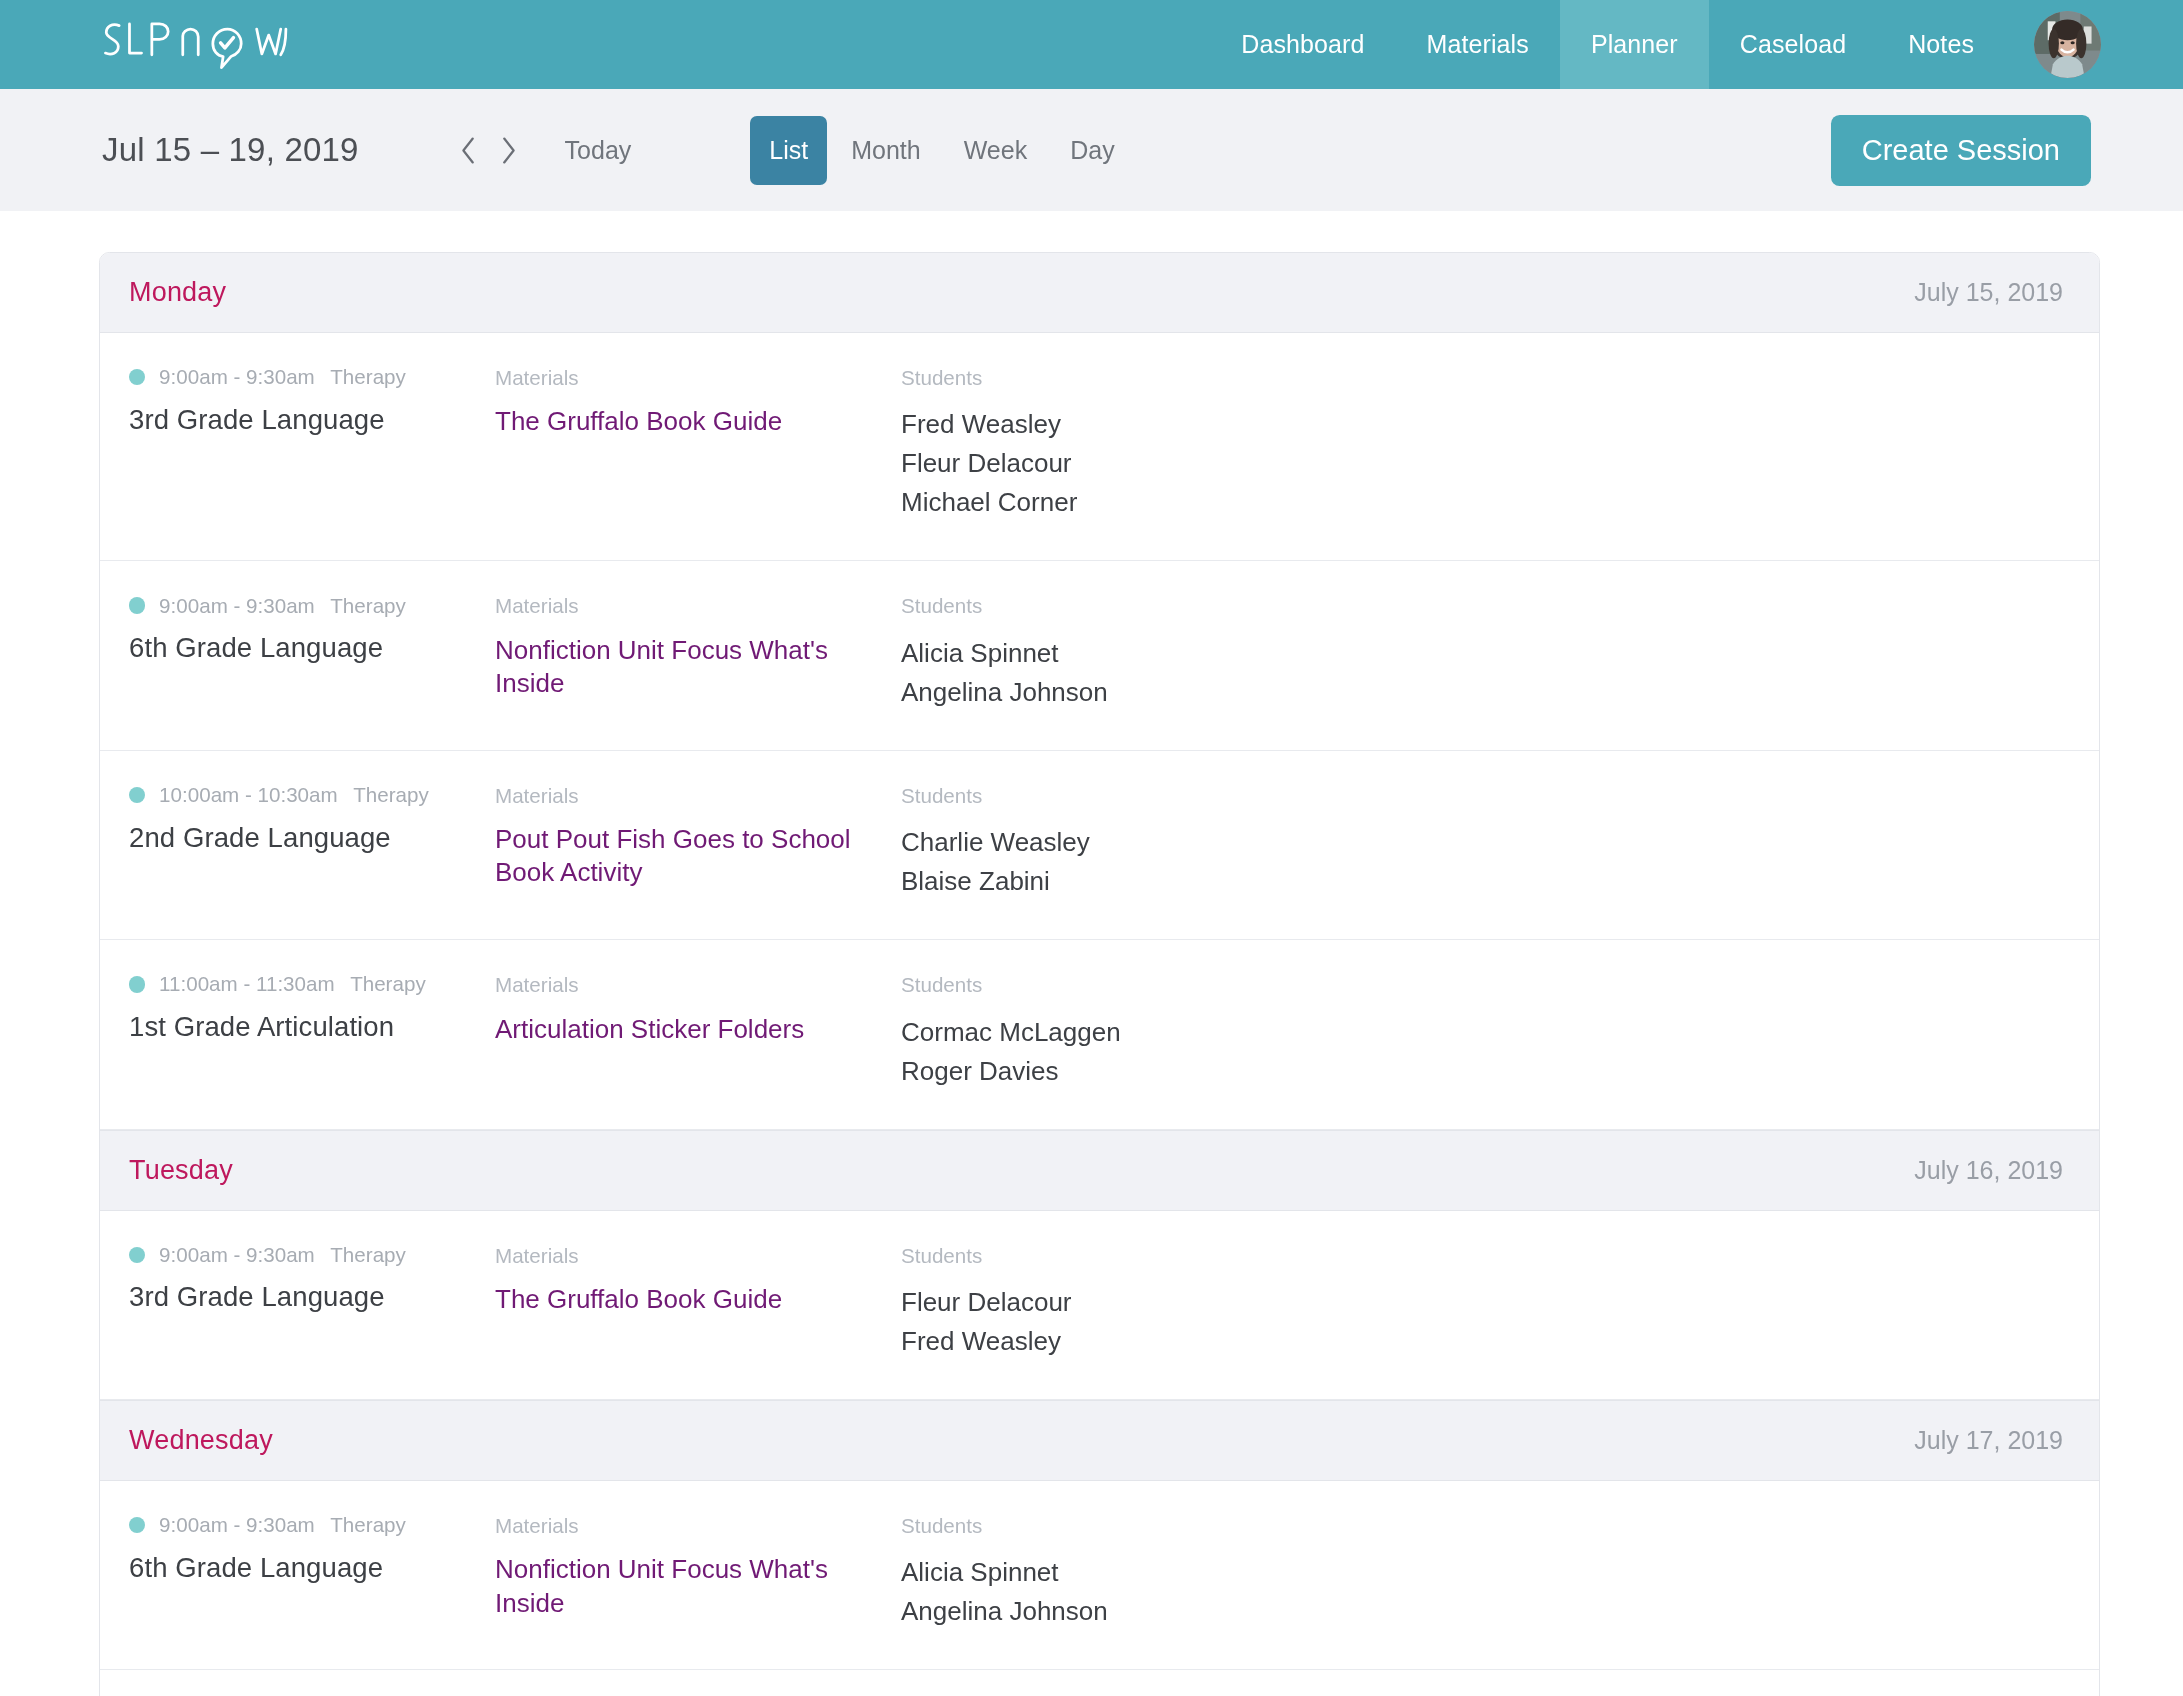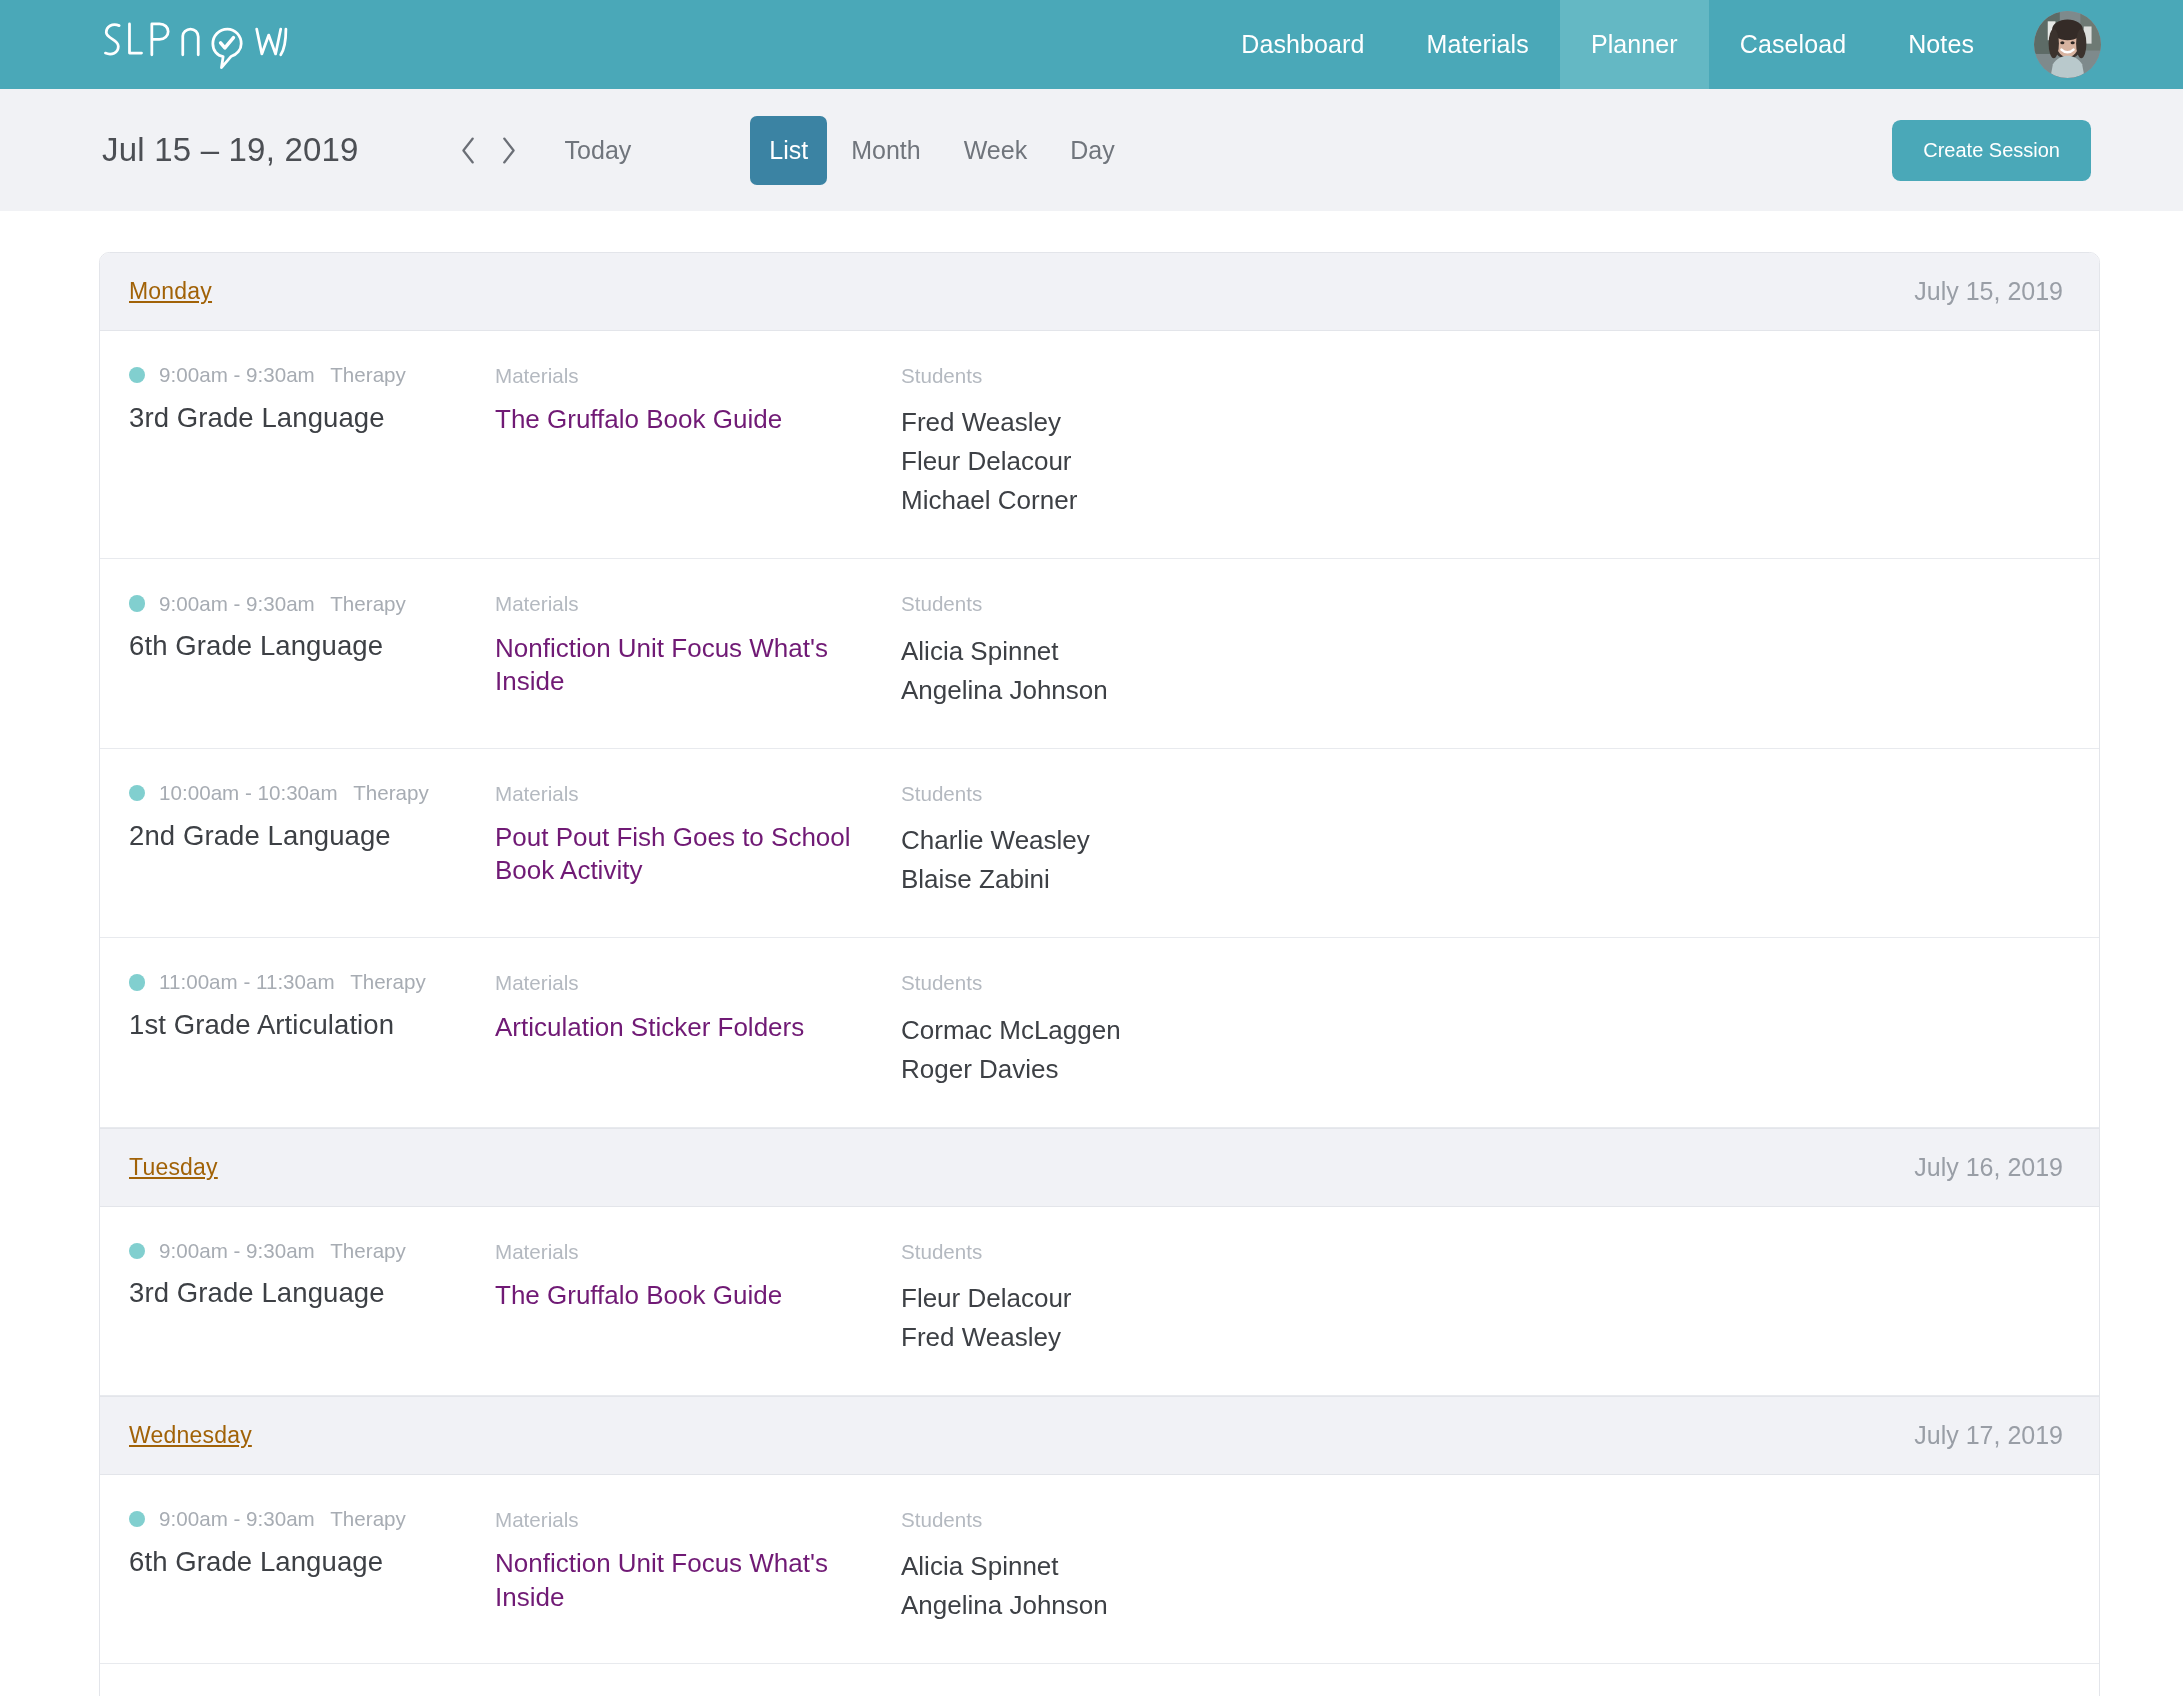--- a/index.html
+++ b/index.html
@@ -117,21 +117,21 @@
   }
   .view-btn.active {
     background: #3b83a3;
     color: #ffffff;
   }
 
   .create-session {
     margin-left: auto;
     background: #4aa8b8;
     color: #ffffff;
-    font-size: 20px;
+    font-size: 29px;
     padding: 19px 31px;
     border-radius: 8.6px;
     border: none;
     cursor: pointer;
     font-family: inherit;
     white-space: nowrap;
   }
 
   
   .content {
@@ -151,24 +151,23 @@
     background: #f1f2f6;
     border-bottom: 0.9px solid #e3e5ea;
     border-top: 0.9px solid #e3e5ea;
     display: flex;
     align-items: center;
     justify-content: space-between;
     padding: 24px 36px 24px 29px;
   }
   .card > .day-header:first-child { border-top: none; }
   .day-name {
-    font-size: 23px;
-    color: #a16207;
+    font-size: 27px;
+    color: #be185d;
     letter-spacing: 0.2px;
-    text-decoration: underline;
   }
   .day-date {
     font-size: 25px;
     color: #999ea6;
   }
 
   .session-row {
     display: flex;
     border-bottom: 0.9px solid #e8eaee;
     padding: 33px 36px 38px 29px;

